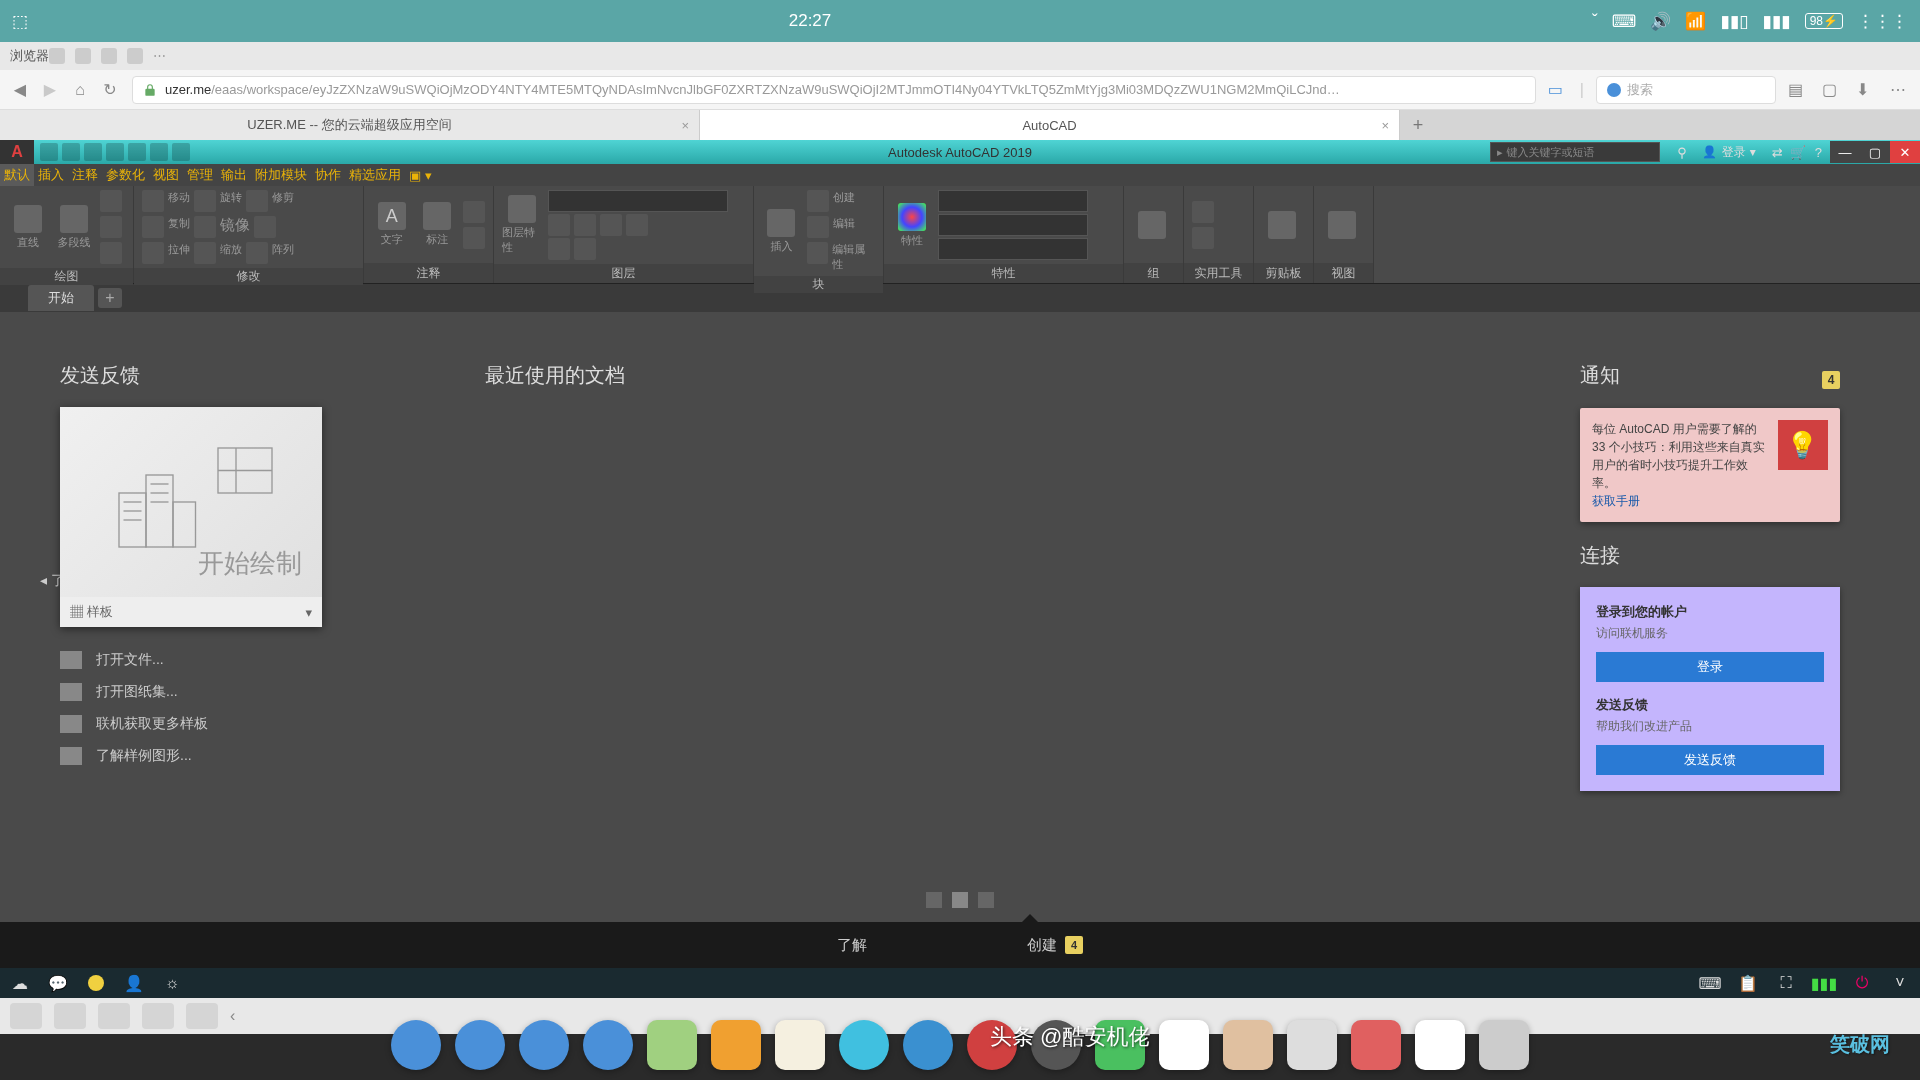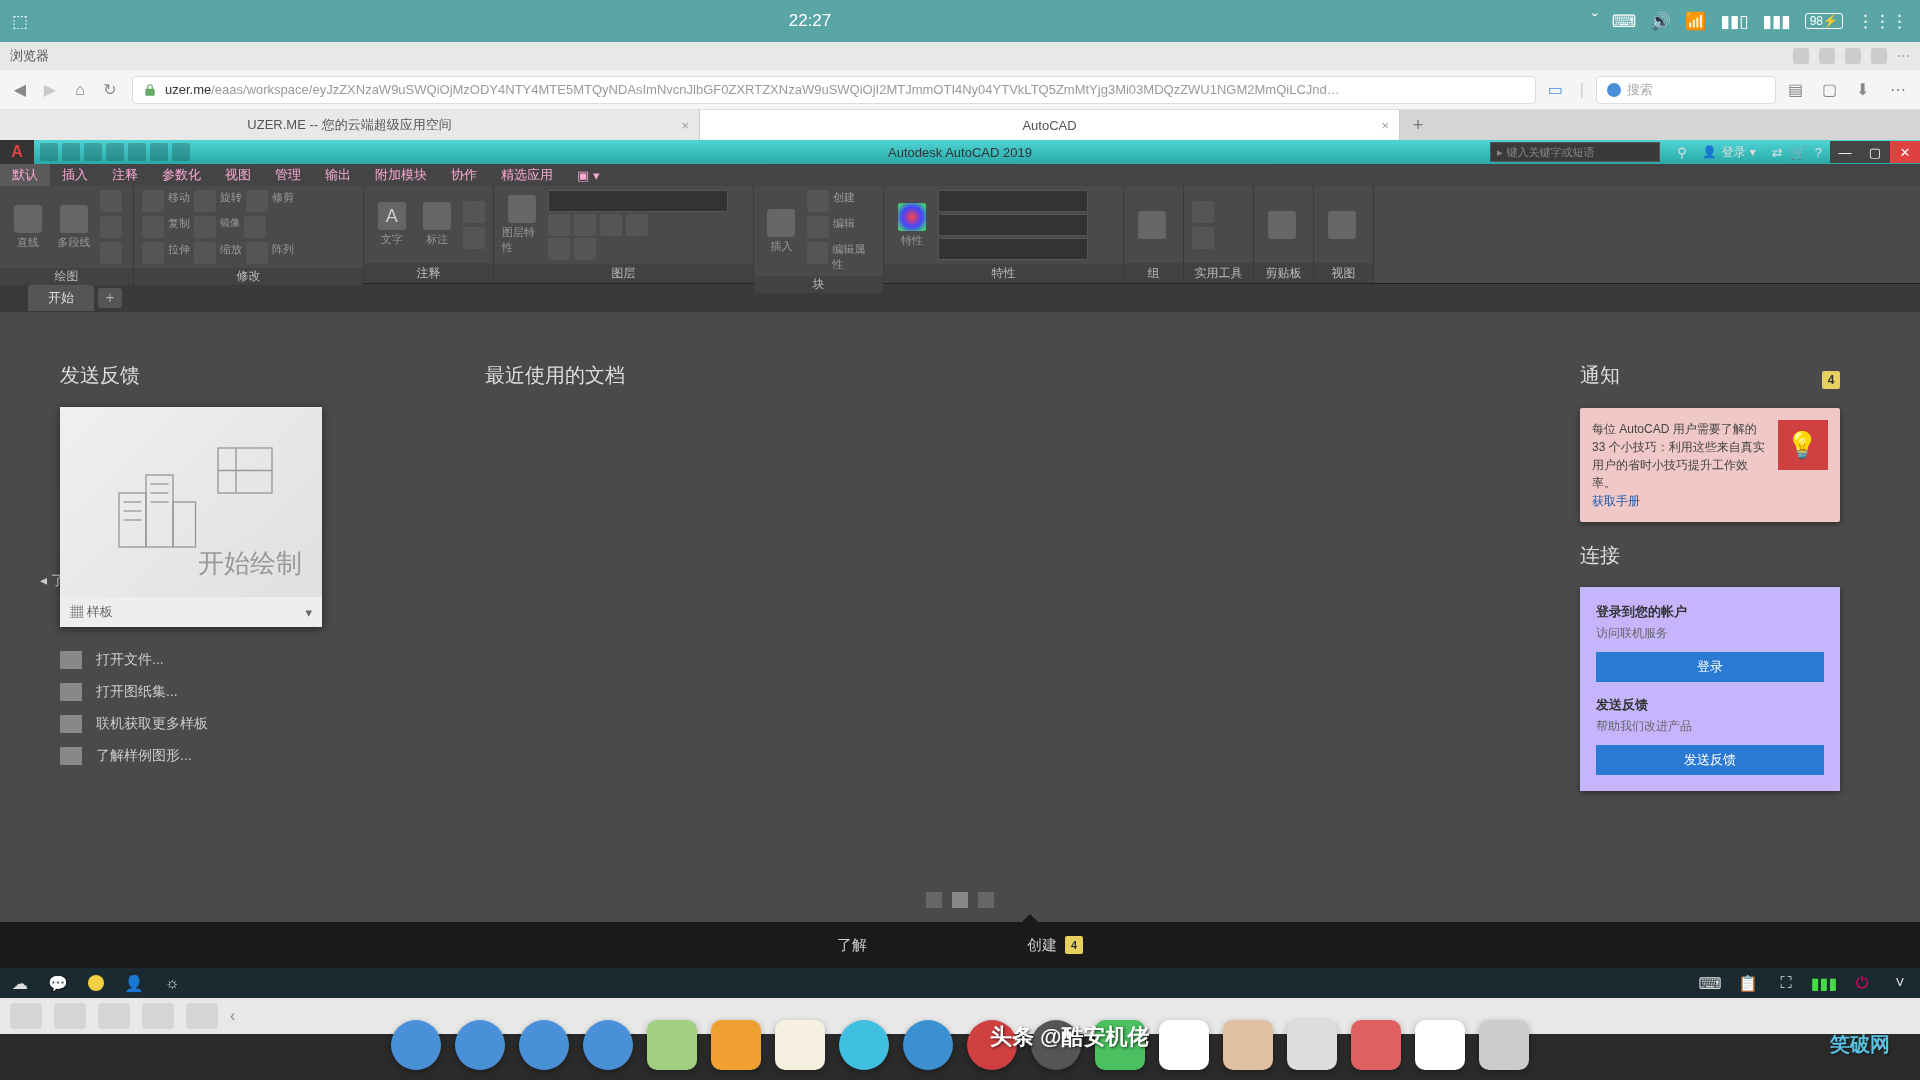--- a/index.html
+++ b/index.html
@@ -5,21 +5,21 @@
 * { margin: 0; padding: 0; box-sizing: border-box; font-family: "Microsoft YaHei", sans-serif; }
 body { width: 1920px; height: 1080px; overflow: hidden; background: #2a2a2a; position: relative; }
 
 
 .android-status { height: 42px; background: #5aa6a6; display: flex; align-items: center; justify-content: space-between; padding: 0 12px; color: #fff; font-size: 17px; }
 .as-left { display: flex; gap: 10px; align-items: center; }
 .as-center { flex: 1; text-align: center; font-weight: 500; }
 .as-right { display: flex; gap: 14px; align-items: center; }
 
 
-.browser-title { height: 28px; background: #e8e8e8; display: flex; align-items: center; padding: 0 10px; font-size: 13px; color: #555; justify-content: space-between; }
+.browser-title { height: 28px; background: #e8e8e8; display: flex; align-items: center; padding: 0 10px; font-size: 13px; color: #555; justify-content: flex-start; }
 .browser-title-right { display: flex; gap: 10px; }
 .bt-btn { width: 16px; height: 16px; background: #ccc; border-radius: 3px; }
 
 
 .browser-addr { height: 40px; background: #f5f5f5; display: flex; align-items: center; padding: 0 10px; gap: 12px; border-bottom: 1px solid #ddd; }
 .ba-nav { display: flex; gap: 10px; }
 .ba-nav-btn { width: 20px; height: 20px; color: #888; cursor: pointer; display: flex; align-items: center; justify-content: center; }
 .ba-url { flex: 1; height: 28px; background: #fff; border-radius: 4px; display: flex; align-items: center; padding: 0 10px; font-size: 13px; color: #555; border: 1px solid #ddd; }
 .ba-lock { width: 14px; height: 14px; margin-right: 8px; }
 .ba-url span.domain { color: #333; font-weight: 500; }
@@ -48,21 +48,21 @@
 .acad-search-box { position: absolute; right: 260px; width: 170px; height: 20px; background: #3a3a3a; border: 1px solid #555; display: flex; align-items: center; padding: 0 6px; font-size: 11px; color: #888; }
 .acad-title-right { position: absolute; right: 0; display: flex; align-items: center; gap: 8px; }
 .acad-signin { display: flex; align-items: center; gap: 4px; color: #ddd; font-size: 12px; padding: 0 8px; }
 .acad-win-btns { display: flex; }
 .acad-win-btn { width: 30px; height: 22px; display: flex; align-items: center; justify-content: center; font-size: 13px; color: #fff; }
 .acad-win-close { background: #e04040; }
 .acad-win-other { background: #444; }
 
 
 .ribbon-menu { height: 22px; background: #444; display: flex; align-items: center; font-size: 13px; }
-.ribbon-tab { padding: 0 12px; color: #f9a8d4; cursor: pointer; height: 100%; display: flex; align-items: center; }
+.ribbon-tab { padding: 0 4px; color: #eab308; cursor: pointer; height: 100%; display: flex; align-items: center; }
 .ribbon-tab.active { background: #5a5a5a; }
 
 
 .ribbon-bar { height: 98px; background: #4a4a4a; display: flex; border-bottom: 1px solid #222; }
 .ribbon-panel { border-right: 1px solid #3a3a3a; display: flex; flex-direction: column; }
 .ribbon-panel-body { flex: 1; display: flex; align-items: center; padding: 4px 8px; gap: 6px; }
 .ribbon-panel-label { height: 20px; display: flex; align-items: center; justify-content: center; font-size: 12px; color: #bbb; background: #424242; }
 .ribbon-btn-lg { width: 40px; height: 60px; display: flex; flex-direction: column; align-items: center; justify-content: center; gap: 2px; }
 .ribbon-btn-lg .ic { width: 28px; height: 28px; background: #666; border-radius: 3px; }
 .ribbon-btn-lg .lbl { font-size: 11px; color: #999; }
@@ -120,21 +120,21 @@
 .an-btn { width: 32px; height: 26px; background: #d5d5d5; border-radius: 4px; }
 .an-arrow { color: #888; }
 
 
 .dock { position: absolute; bottom: 10px; left: 50%; transform: translateX(-50%); display: flex; gap: 14px; align-items: center; }
 .dock-ic { width: 50px; height: 50px; border-radius: 10px; background: #ccc; box-shadow: 0 2px 6px rgba(0,0,0,0.3); }
 .dock-ic.circle { border-radius: 50%; }
 
 
 .watermark { position: absolute; bottom: 22px; right: 30px; color: #5ac0e0; font-size: 20px; font-weight: bold; text-shadow: 1px 1px 2px rgba(0,0,0,0.5); }
-.watermark2 { position: absolute; bottom: 28px; left: 50%; transform: translateX(30px); color: #fff; font-size: 22px; font-weight: 700; text-shadow: 1px 1px 3px rgba(0,0,0,0.7); }
+.watermark2 { position: absolute; bottom: 28px; left: 50%; transform: translateX(30px); color: #fff; font-size: 22px; font-weight: 400; text-shadow: 1px 1px 3px rgba(0,0,0,0.7); }
 
 
 .sketch { width: 180px; height: 130px; }
 </style>
 </head>
 <body>
 
 <div class="android-status">
   <div class="as-left">
     <span>⬚</span>
@@ -282,21 +282,21 @@
               <span style="font-size:11px;color:#999">移动</span>
               <div class="ribbon-btn-sm"></div>
               <span style="font-size:11px;color:#999">旋转</span>
               <div class="ribbon-btn-sm"></div>
               <span style="font-size:11px;color:#999">修剪</span>
             </div>
           <div class="ribbon-row">
               <div class="ribbon-btn-sm"></div>
               <span style="font-size:11px;color:#999">复制</span>
               <div class="ribbon-btn-sm"></div>
-              <span style="font-size:10px;color:#999">镜像</span>
+              <span style="font-size:15px;color:#999">镜像</span>
               <div class="ribbon-btn-sm"></div>
             </div>
           <div class="ribbon-row">
               <div class="ribbon-btn-sm"></div>
               <span style="font-size:11px;color:#999">拉伸</span>
               <div class="ribbon-btn-sm"></div>
               <span style="font-size:11px;color:#999">缩放</span>
               <div class="ribbon-btn-sm"></div>
               <span style="font-size:11px;color:#999">阵列</span>
             </div>

